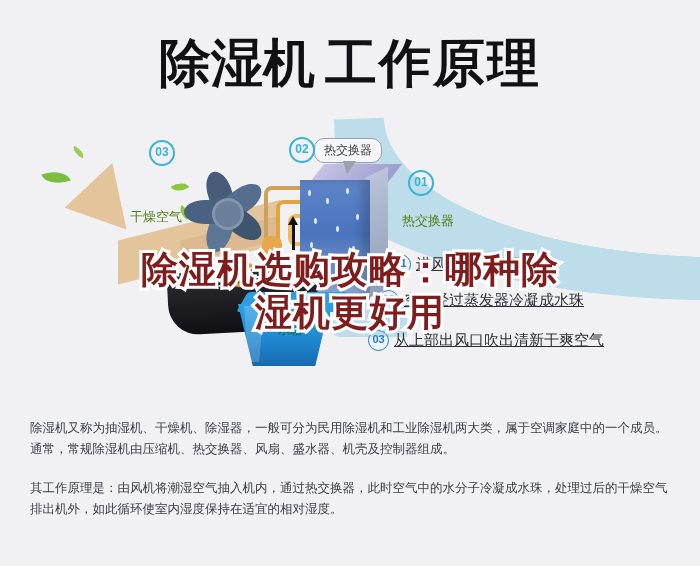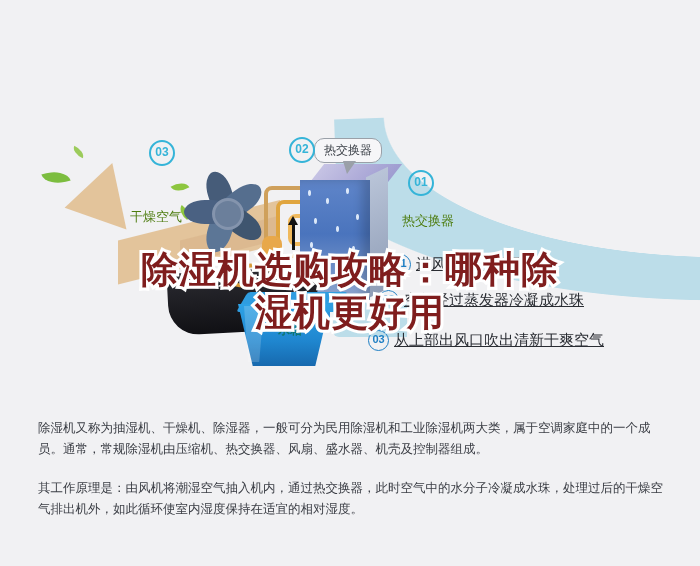--- a/index.html
+++ b/index.html
@@ -234,28 +234,31 @@
     text-shadow:
       0 0 0 #fff;
   }
   .overlay .ol-inner{position:relative;}
 
   
   .copy{
     position:absolute;left:30px;top:418px;width:640px;
     color:#3a3d44;font-size:12.5px;line-height:21px;
   }
-  .copy p{margin:0 0 14px 8px;}
+  .copy p{margin:0 0 14px 0;}
   .copy .p2{margin-top:18px;}
 </style>
 </head>
 <body>
 
 <div id="page">
 
+  <div class="title">
+    <span class="seg1">除湿机</span><span class="seg2">工作原理</span>
+  </div>
 
   <div class="stage">
 
     <div class="humid-band"></div>
     <div class="humid-band-tail"></div>
     <div class="arrow-blue"></div>
 
     <div class="dry-arrow">
       <div class="shaft"></div>
       <div class="shade"></div>

